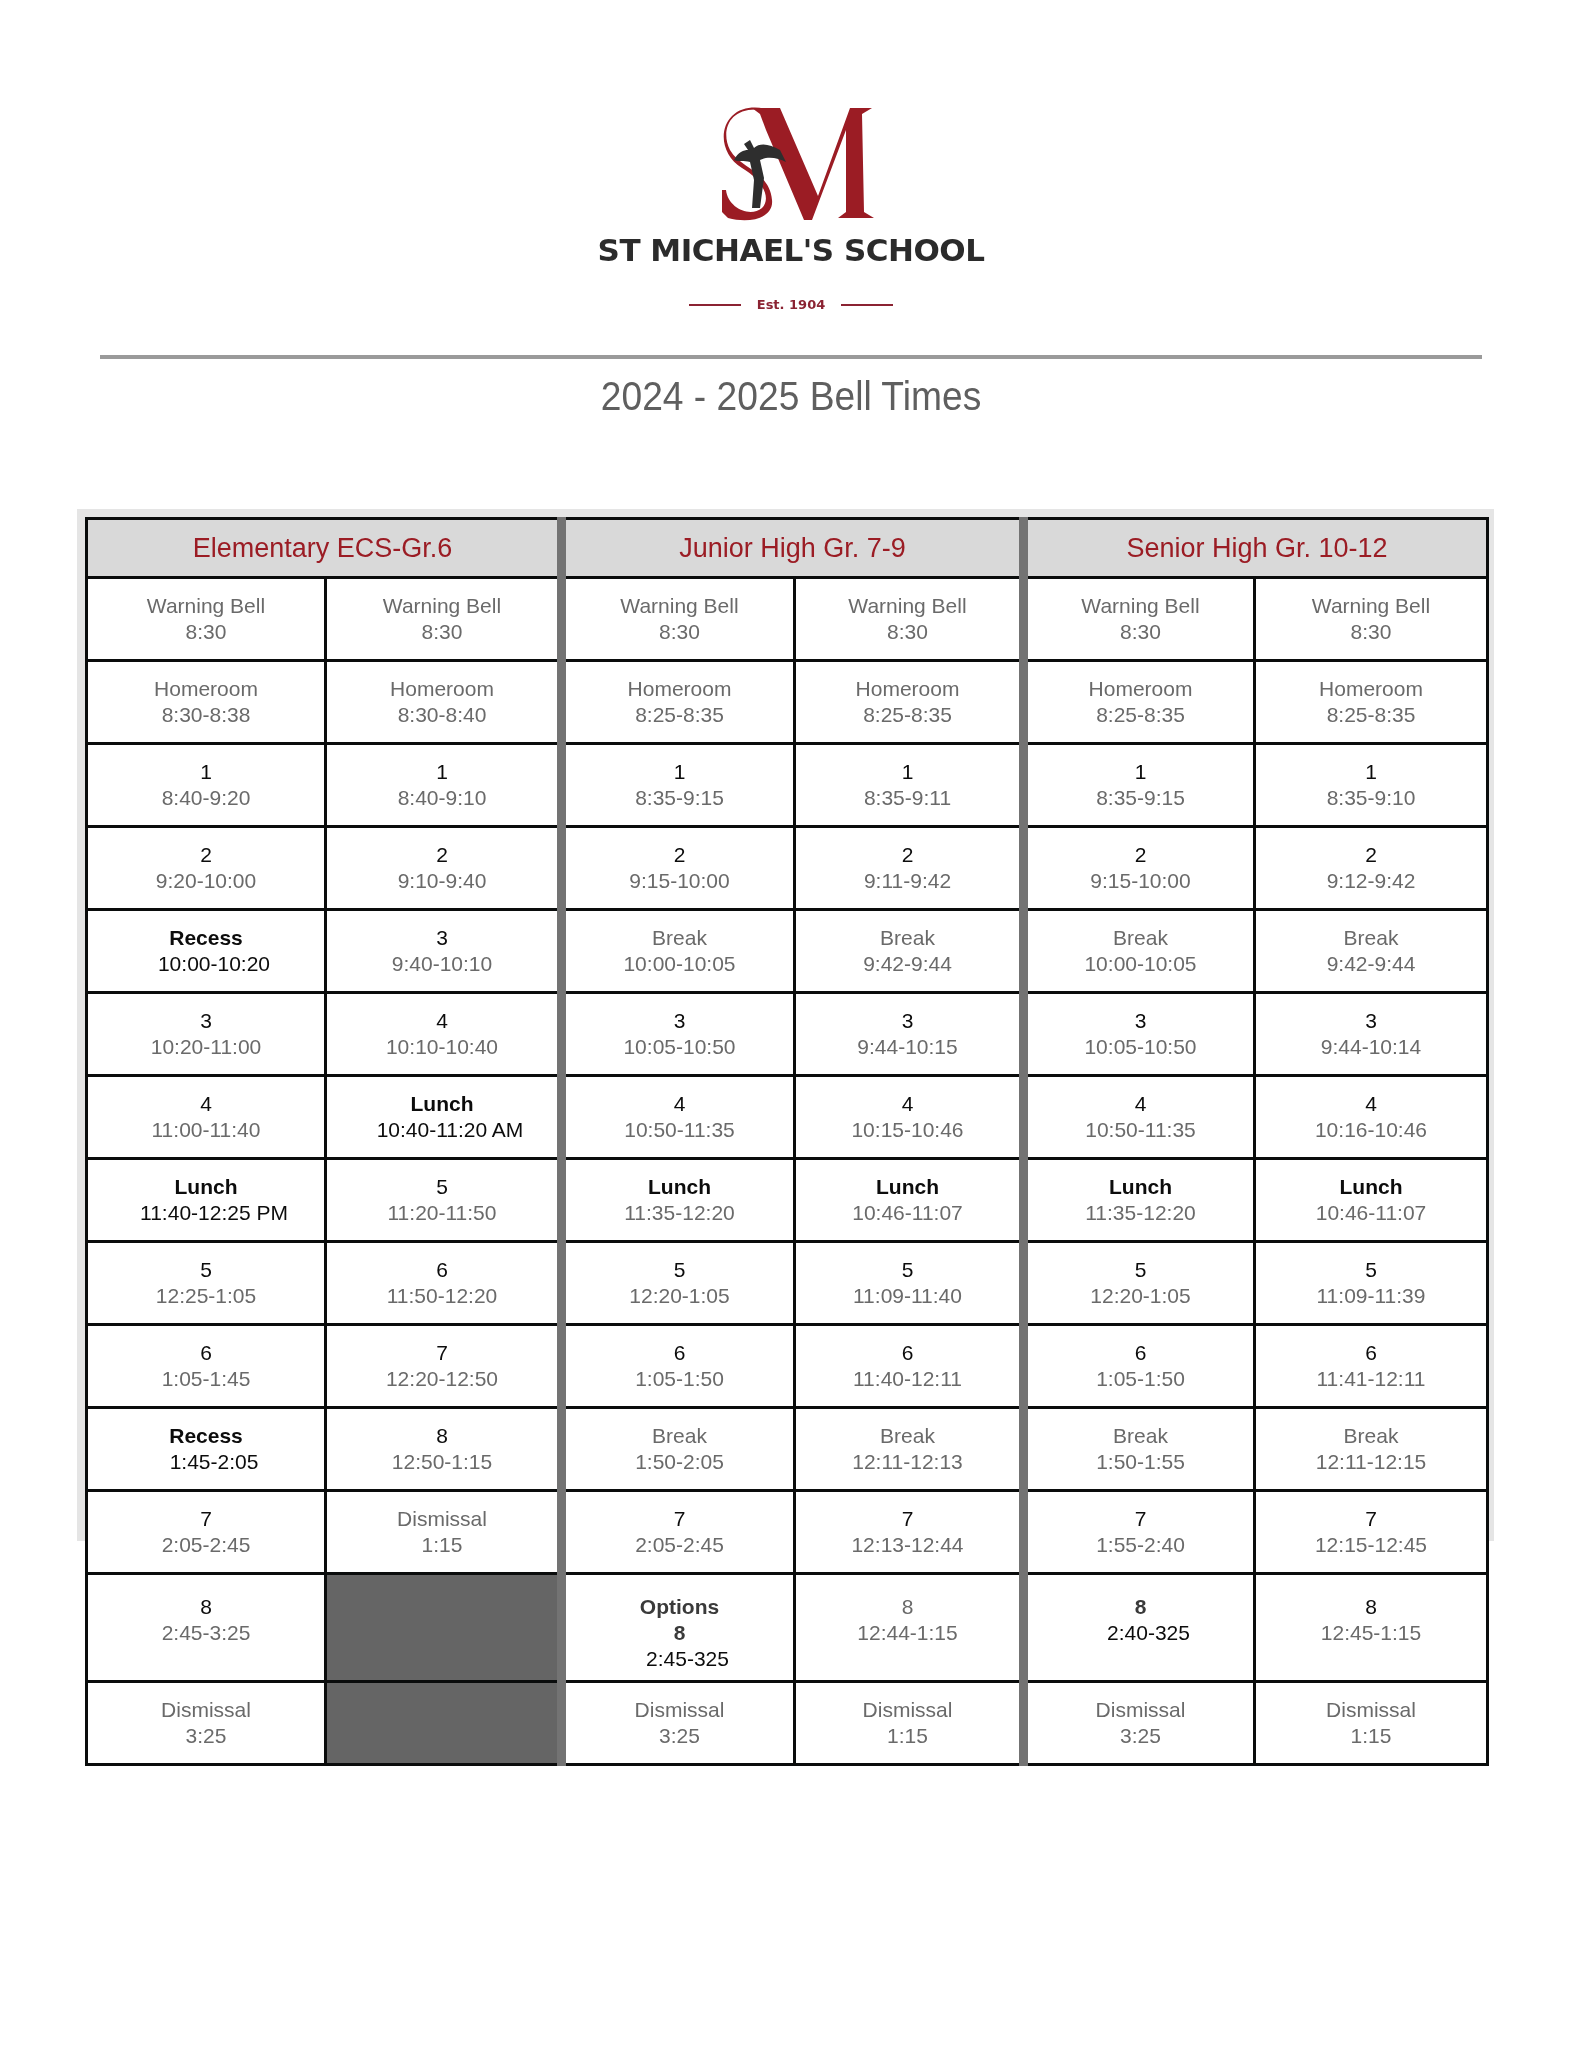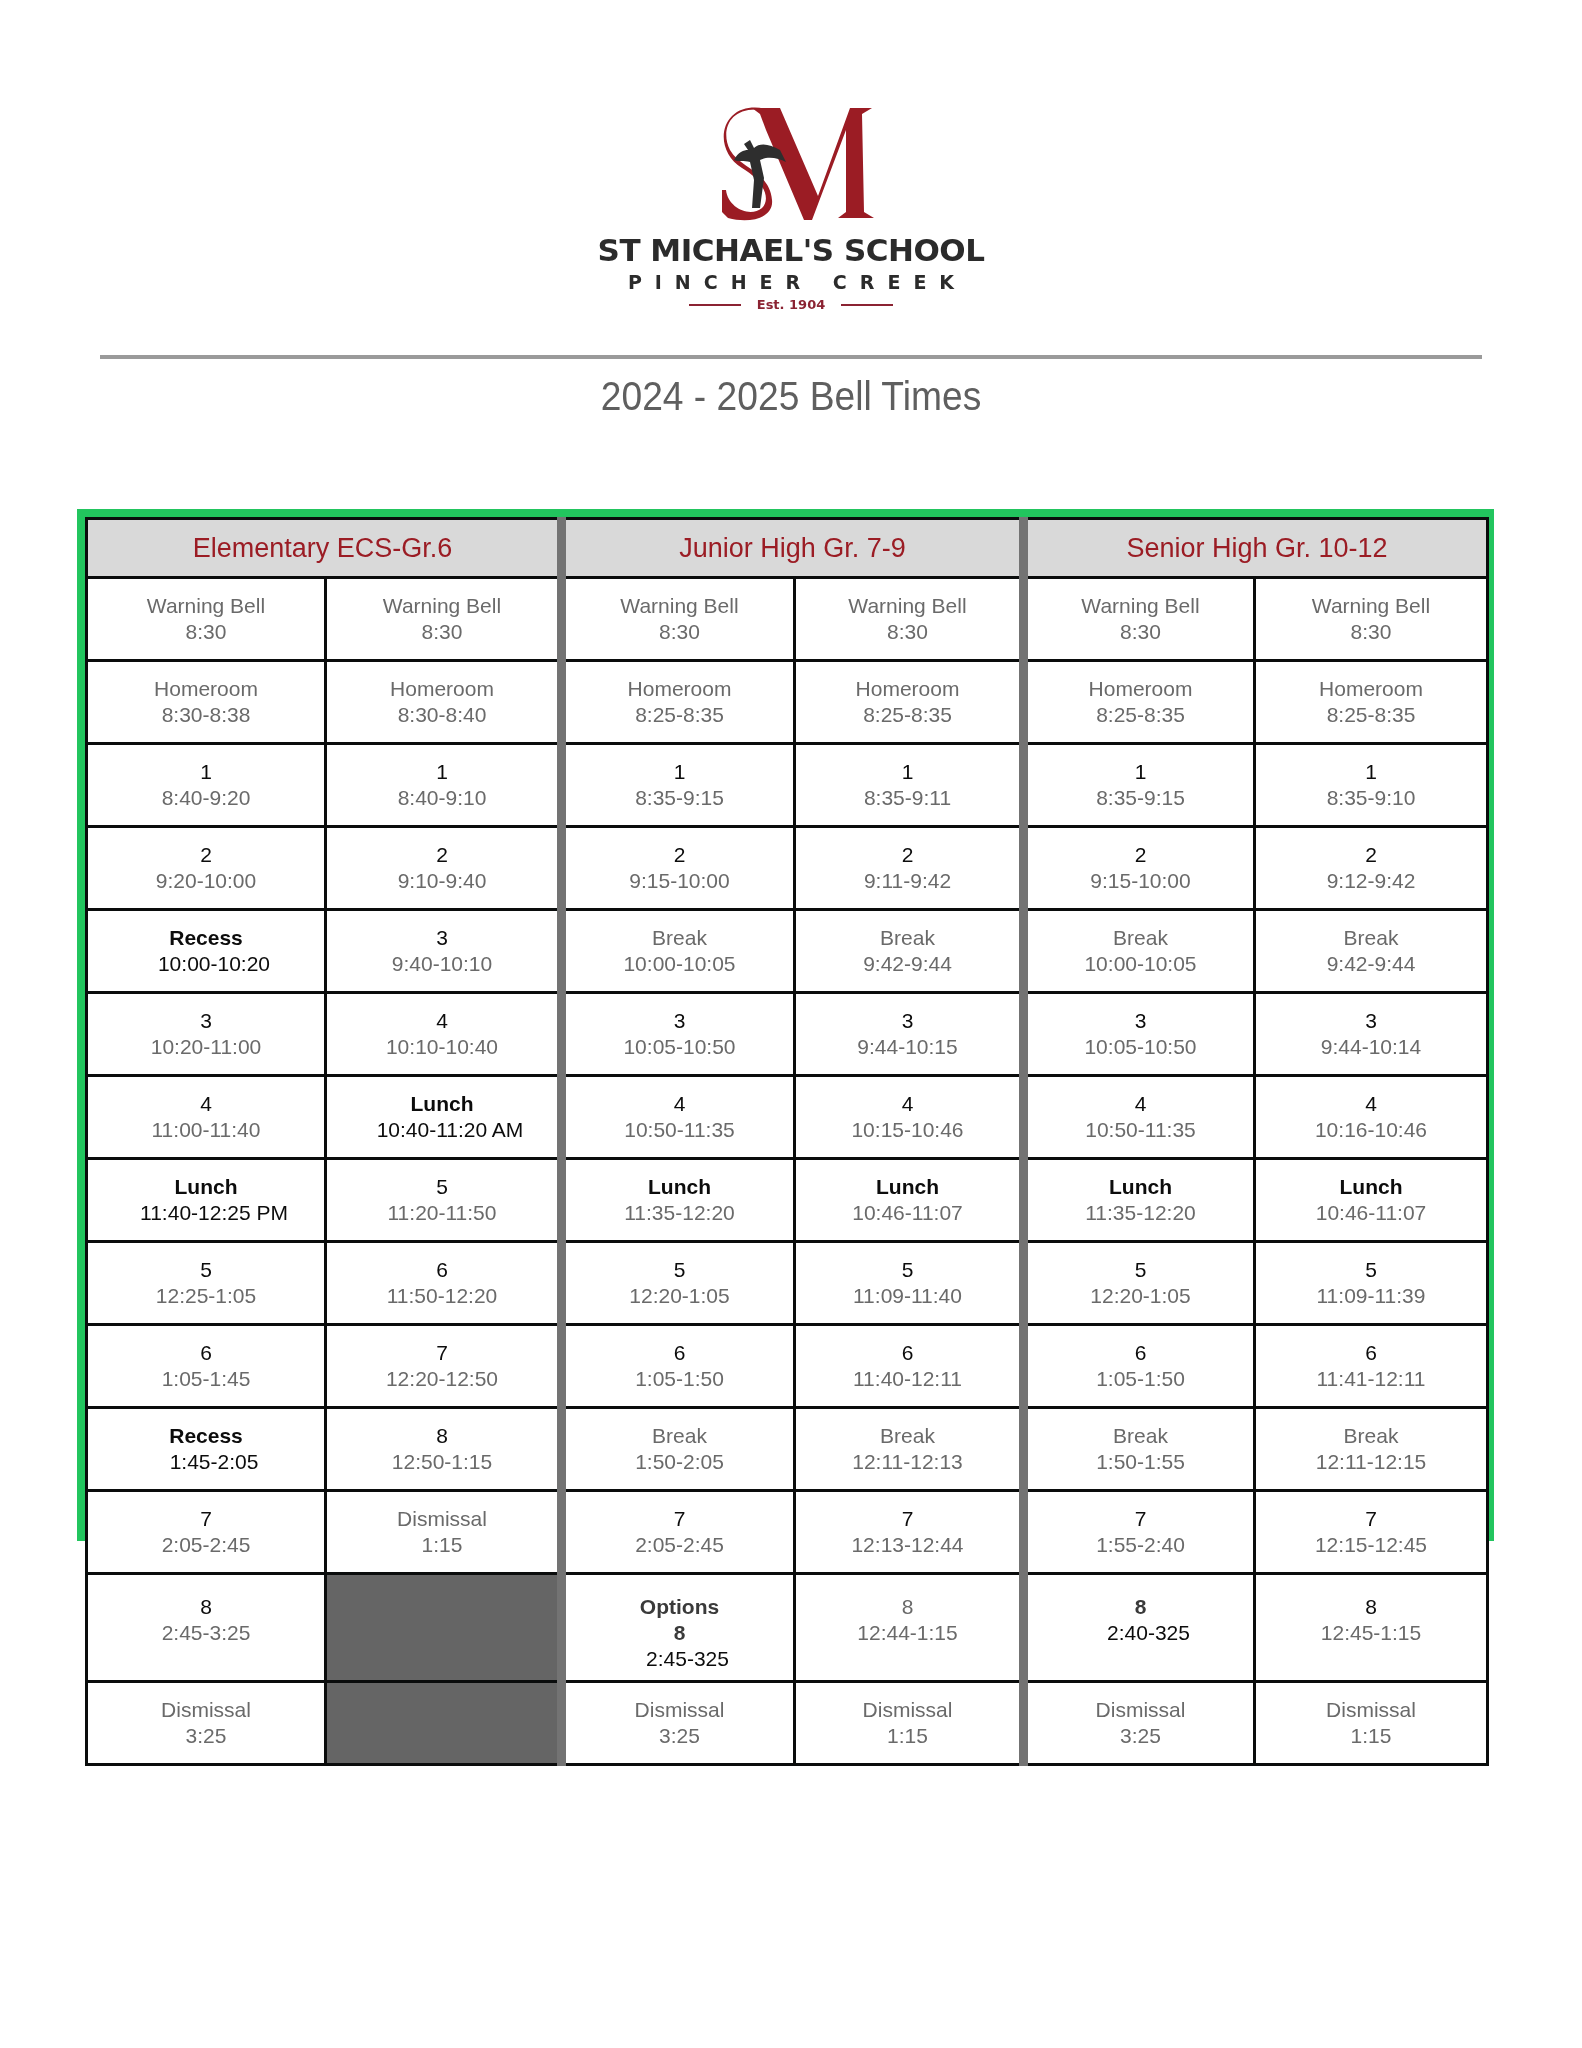--- a/index.html
+++ b/index.html
@@ -8,21 +8,21 @@
   .logo { position: absolute; left: 0; top: 0; width: 1442px; height: 330px; }
   .logo-mark { position: absolute; left: 700px; top: 100px; width: 180px; height: 130px; }
   .logo-name { position: absolute; left: 0; width: 1582px; top: 232px; text-align: center; font-family: "DejaVu Sans", sans-serif; font-weight: bold; font-size: 31px; color: #2b2b2b; letter-spacing: -0.5px; }
   .logo-place { position: absolute; left: 0; width: 1582px; top: 271px; text-align: center; font-family: "DejaVu Sans", sans-serif; font-weight: bold; font-size: 19px; color: #2b2b2b; letter-spacing: 13px; padding-left: 13px; box-sizing: border-box; }
   .logo-est { position: absolute; left: 0; width: 1582px; top: 297px; display: flex; justify-content: center; align-items: center; gap: 16px; font-family: "DejaVu Sans", sans-serif; font-weight: bold; font-size: 13px; color: #8b2332; }
   .logo-est .line { width: 52px; height: 2px; background: #8b2332; }
 
   .rule { position: absolute; left: 100px; top: 355px; width: 1382px; height: 4px; background: #9a9a9a; }
   .title { position: absolute; left: 0; width: 1582px; top: 374px; text-align: center; font-size: 40px; color: #5f5f5f; transform: scaleX(0.93); }
 
-  .table-wrap { position: absolute; left: 77px; top: 509px; width: 1417px; height: 1032px; background: #22c55e; }
+  .table-wrap { position: absolute; left: 77px; top: 509px; width: 1417px; height: 1032px; background: #e5e5e5; }
   table.bell { position: absolute; left: 8px; top: 8px; border-collapse: collapse; table-layout: fixed; }
   table.bell td, table.bell th { padding: 0; text-align: center; vertical-align: middle; border: 3px solid #0a0c0c; }
   table.bell th.group { background: #d9d9d9; color: #9b1c24; font-size: 27px; font-weight: normal; height: 56px; }
   table.bell th.day { background: #f0f0f0; color: #0c0c0c; font-size: 24px; font-weight: bold; font-family: "DejaVu Sans", sans-serif; letter-spacing: -1.4px; height: 51px; }
   table.bell td { background: #ffffff; height: 80px; font-size: 21px; line-height: 26px; color: #6a6a6a; }
   table.bell td.tall { height: 108px; vertical-align: top; padding-top: 19px; box-sizing: border-box; }
   table.bell td.filled { background: #656565; }
   table.bell .thick-l { border-left: 9px solid #737373; }
   .lbl { display: block; }
   .lbl.dark { color: #0c0c0c; }
@@ -37,21 +37,20 @@
 <div class="logo">
   <svg class="logo-mark" viewBox="0 0 180 130" xmlns="http://www.w3.org/2000/svg">
 
     <path d="M62 10 C 30 6, 20 30, 30 50 C 40 68, 70 72, 72 100 C 74 118, 50 124, 28 118 L 22 112 L 22 90 L 26 90 C 28 108, 50 118, 62 108 C 72 98, 62 80, 42 68 C 22 56, 18 30, 32 16 C 42 6, 58 6, 70 10 Z" fill="#9b1c24"></path>
 
     <path d="M52 8 L 80 8 L 118 96 L 150 8 L 172 8 L 162 14 L 164 112 L 174 118 L 138 118 L 146 112 L 146 30 L 112 120 L 104 120 L 66 30 L 60 14 Z" fill="#9b1c24"></path>
 
     <path d="M44 44 L 50 40 L 54 48 C 60 42, 70 44, 80 50 L 86 62 C 78 58, 68 56, 60 60 L 64 78 L 60 108 L 52 108 L 54 80 L 50 62 C 44 60, 38 62, 34 60 C 38 52, 44 50, 48 50 Z" fill="#2e2e2e"></path>
   </svg>
   <div class="logo-name">ST MICHAEL'S SCHOOL</div>
-  <div class="logo-place">PINCHER CREEK</div>
   <div class="logo-est">
     <span class="line"></span>
     <span>Est. 1904</span>
     <span class="line"></span>
   </div>
 </div>
 
 <div class="rule"></div>
 <div class="title">2024 - 2025 Bell Times</div>
 

